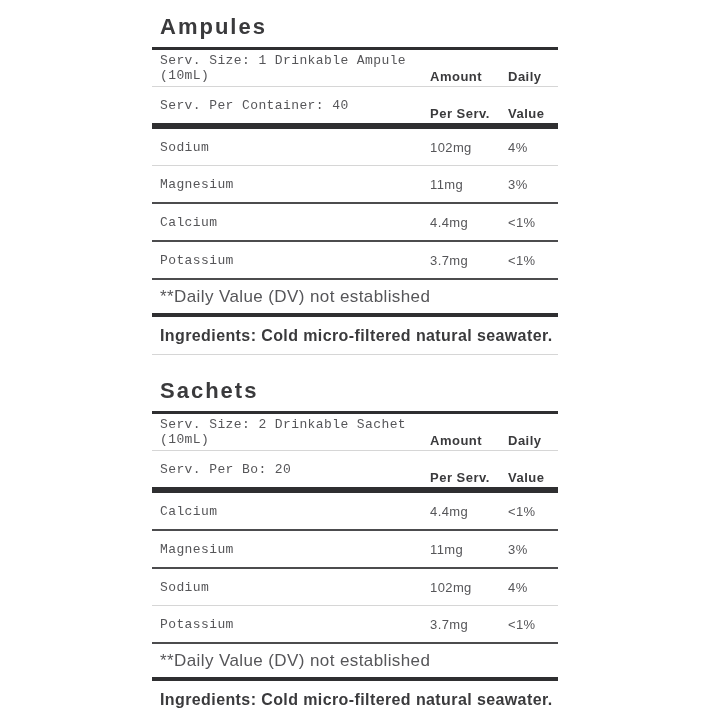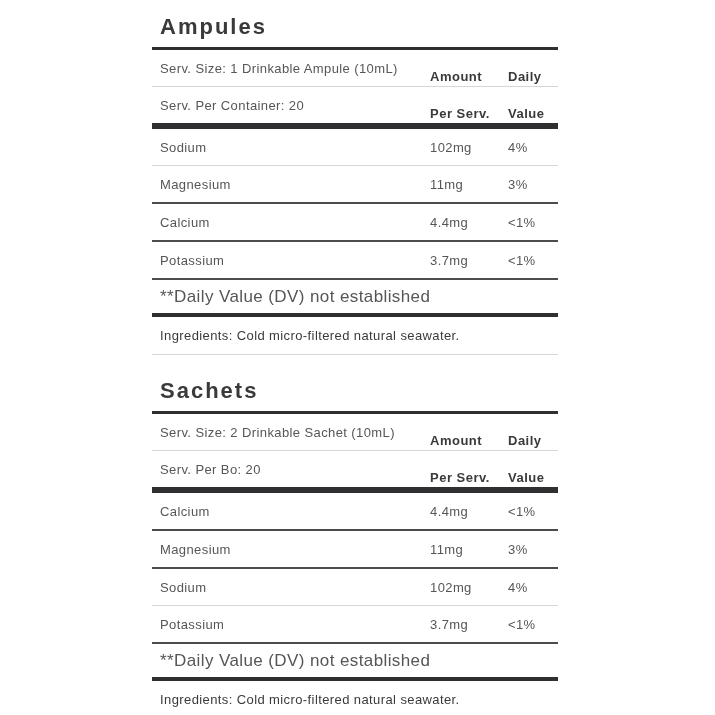--- a/index.html
+++ b/index.html
@@ -31,59 +31,59 @@
     color:var(--heading);
     border-bottom:3px solid var(--bar);
   }
   .grid-row{
     display:grid;
     grid-template-columns:278px 78px 50px;
     align-items:center;
     font-size:13px;
     letter-spacing:0.4px;
   }
-  .c1{padding-left:8px;}
+  .c1{padding-left:8px;font-family:Liberation Mono, monospace;}
   .head-row{height:36px;}
   .head-row .c2,.head-row .c3{font-weight:700;color:var(--bold);letter-spacing:0.5px;margin-top:17px;}
   .head-row.first{border-bottom:1px solid var(--divider_light);}
   .head-row.second{border-bottom:6px solid var(--bar);}
   .row{height:36px;}
   .row.div-light{border-bottom:1px solid var(--divider_light);}
   .row.div-dark{border-bottom:2px solid var(--divider_dark);}
   .note-row{
     height:33px;
     display:flex;align-items:center;
     padding-left:8px;
     font-size:17px;letter-spacing:0.4px;
     border-bottom:4px solid var(--bar);
   }
   .ingredients-row{
     height:37px;
     display:flex;align-items:center;
     padding-left:8px;
-    font-size:13px;letter-spacing:0.4px;
-    font-weight:400;color:var(--bold);
+    font-size:16px;letter-spacing:0.4px;
+    font-weight:700;color:var(--bold);
     border-bottom:1px solid var(--divider_light);
   }
 </style>
 </head>
 <body>
 
 <div class="page">
 
   <section class="panel">
     <h1 class="title">Ampules</h1>
 
     <div class="grid-row head-row first">
       <span class="c1">Serv. Size: 1 Drinkable Ampule (10mL)</span>
       <span class="c2">Amount</span>
       <span class="c3">Daily</span>
     </div>
     <div class="grid-row head-row second">
-      <span class="c1">Serv. Per Container: 20</span>
+      <span class="c1">Serv. Per Container: 40</span>
       <span class="c2">Per Serv.</span>
       <span class="c3">Value</span>
     </div>
 
     <div class="grid-row row div-light">
       <span class="c1">Sodium</span>
       <span class="c2">102mg</span>
       <span class="c3">4%</span>
     </div>
     <div class="grid-row row div-dark">

